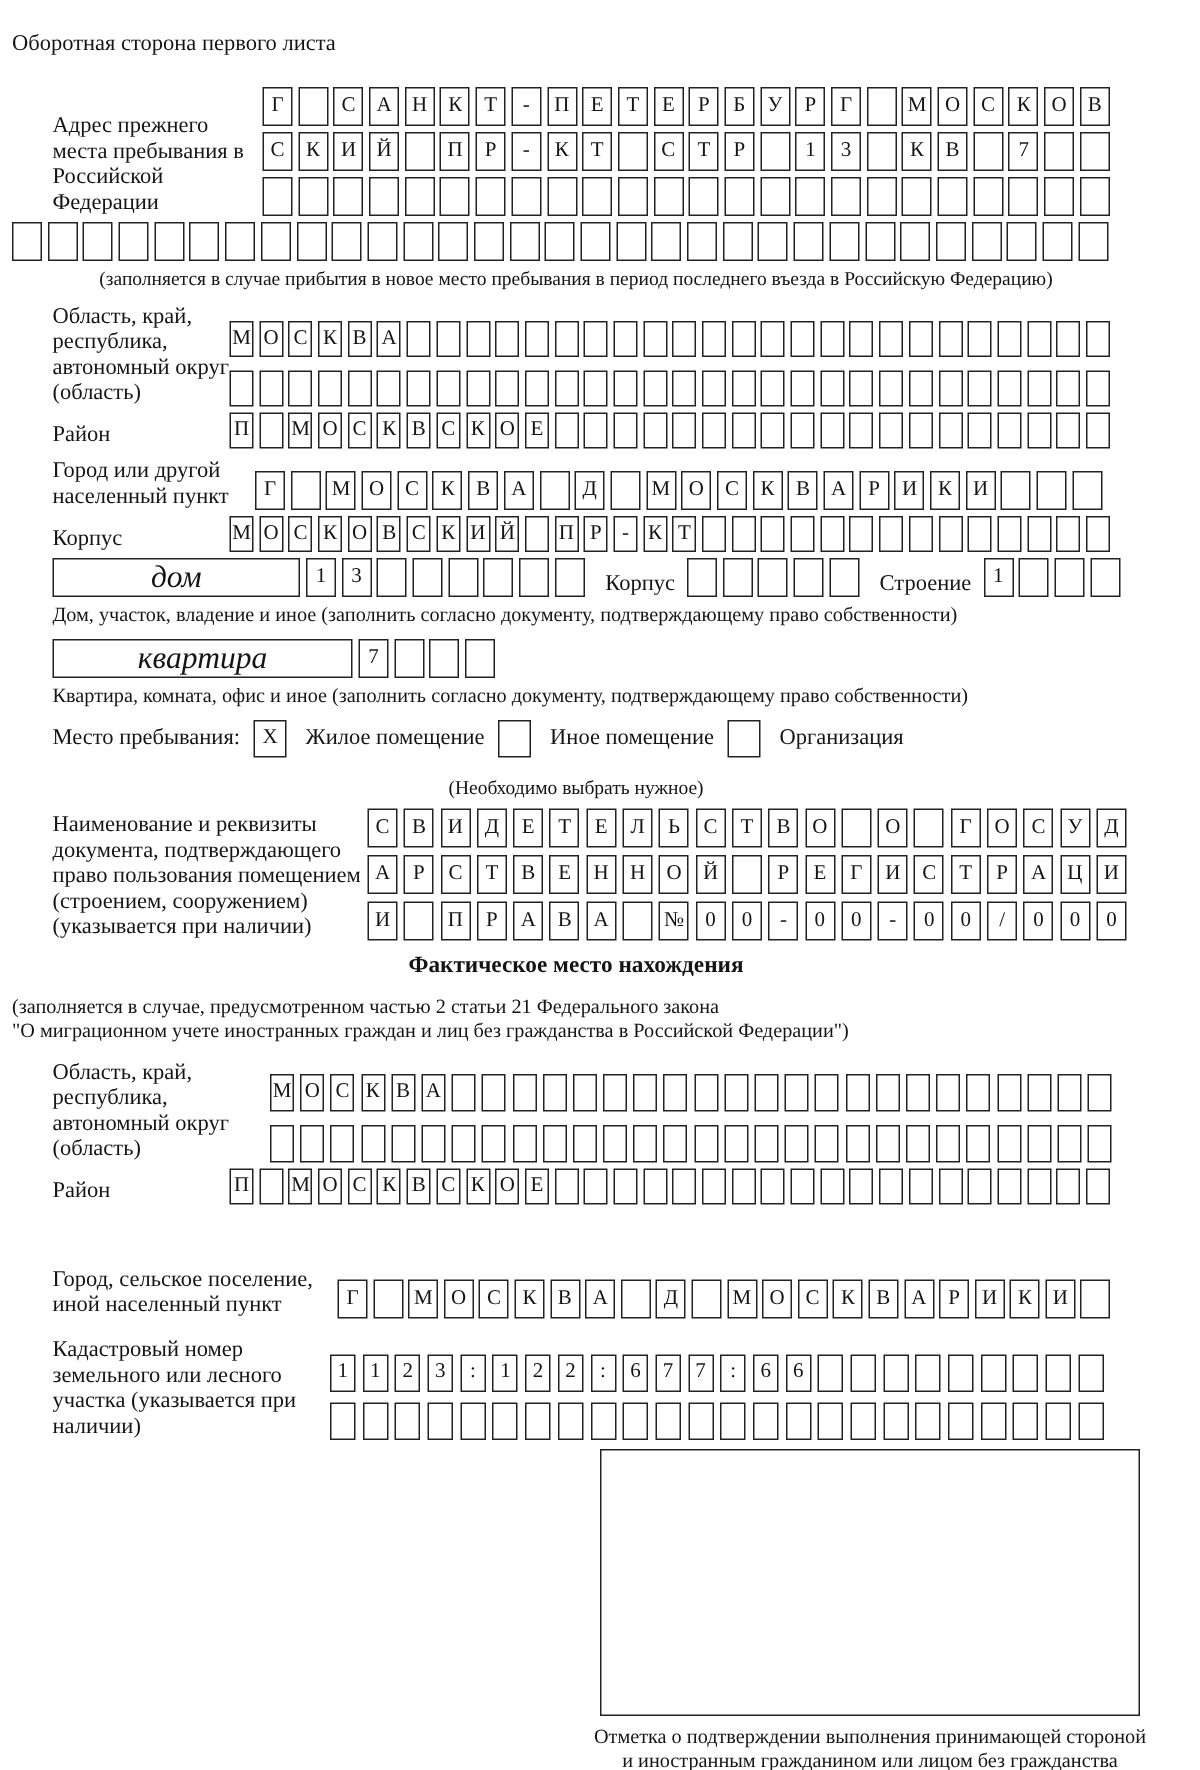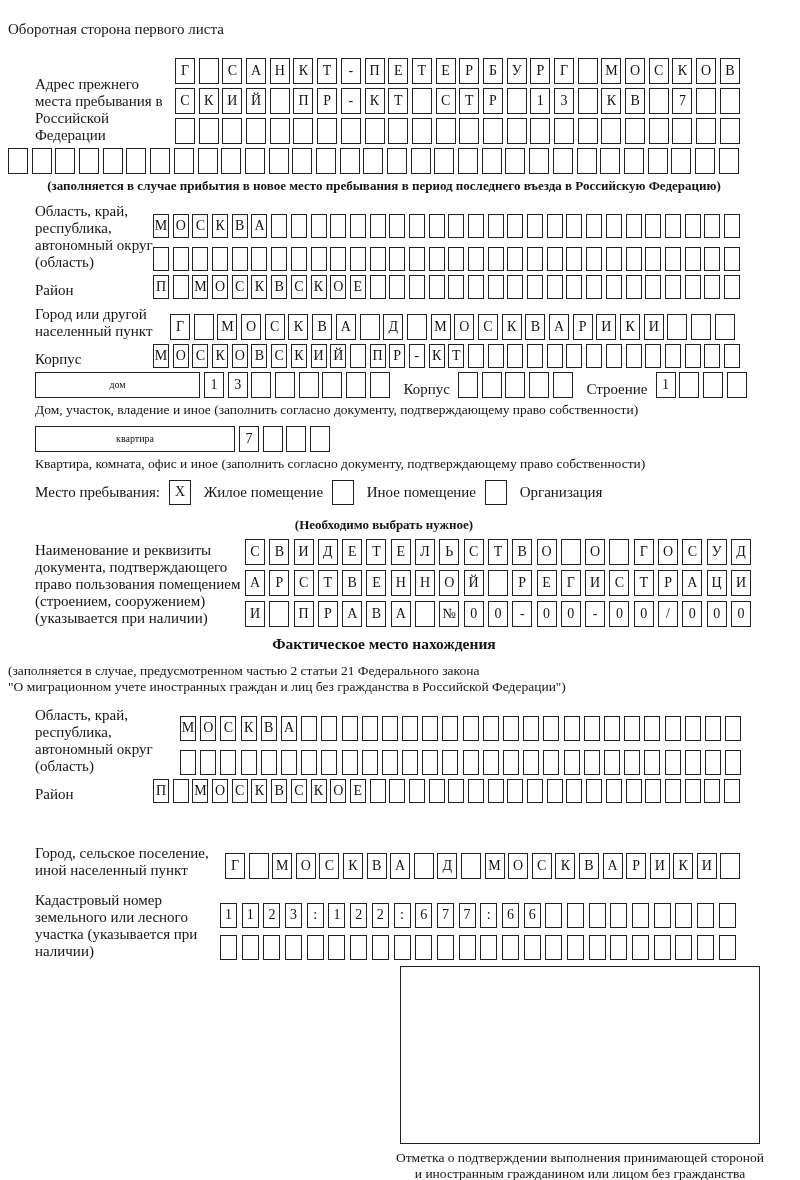--- a/index.html
+++ b/index.html
@@ -23,26 +23,26 @@
     flex:none;display:flex;align-items:center;justify-content:center;
     border:1.6px solid #222;box-sizing:border-box;background:#fff;
     font-size:14px;line-height:1;
   }
   .sz-a .cbox{width:20px;height:26px;margin-right:3.7px;}
   .sz-b .cbox{width:16px;height:24px;margin-right:3.7px;}
   .sz-c .cbox{width:20px;height:26px;margin-right:4.3px;}
   .sz-d .cbox{width:16px;height:25px;margin-right:4.2px;}
   .sz-e .cbox{width:20px;height:26px;margin-right:3.6px;}
   .sz-f .cbox{width:17px;height:25px;margin-right:4.7px;}
-  .caption{ text-align:center; font-size:13px; margin:2px 0 6px 0;font-weight:bold;}
+  .caption{ text-align:center; font-size:13px; margin:2px 0 6px 0;}
   .caption-l{ font-size:13.5px; margin:4px 0 8px 27px;}
   .sec-title{ text-align:center; font-weight:bold; font-size:15.5px; margin:8px 0 10px 0;}
   .namedbox{
     flex:none;display:flex;align-items:center;justify-content:center;
-    border:1.6px solid #222;box-sizing:border-box;height:26px;font-size:10px;
+    border:1.6px solid #222;box-sizing:border-box;height:26px;font-size:21px;font-style:italic;
   }
   .housebox{width:165px;margin-right:4px;}
   .aptbox{width:200px;margin-right:4px;}
   .inline-lb{flex:none;padding:3px 8px 0 10px;}
   .stay{display:flex;align-items:center;margin-left:27px;gap:9px;margin-bottom:12px;}
   .stay .cbox{width:22px;height:25px;}
   .note{ font-size:13.5px; white-space:pre-line; margin:0 0 8px 0;}
   .stamp-wrap{ margin:6px 0 0 392px; width:366px;}
   .stamp-box{ width:360px;height:178px;border:1.6px solid #222;box-sizing:border-box;}
   .stamp-cap{ width:378px; margin-left:-9px; text-align:center; font-size:13.5px; margin-top:6px;}

